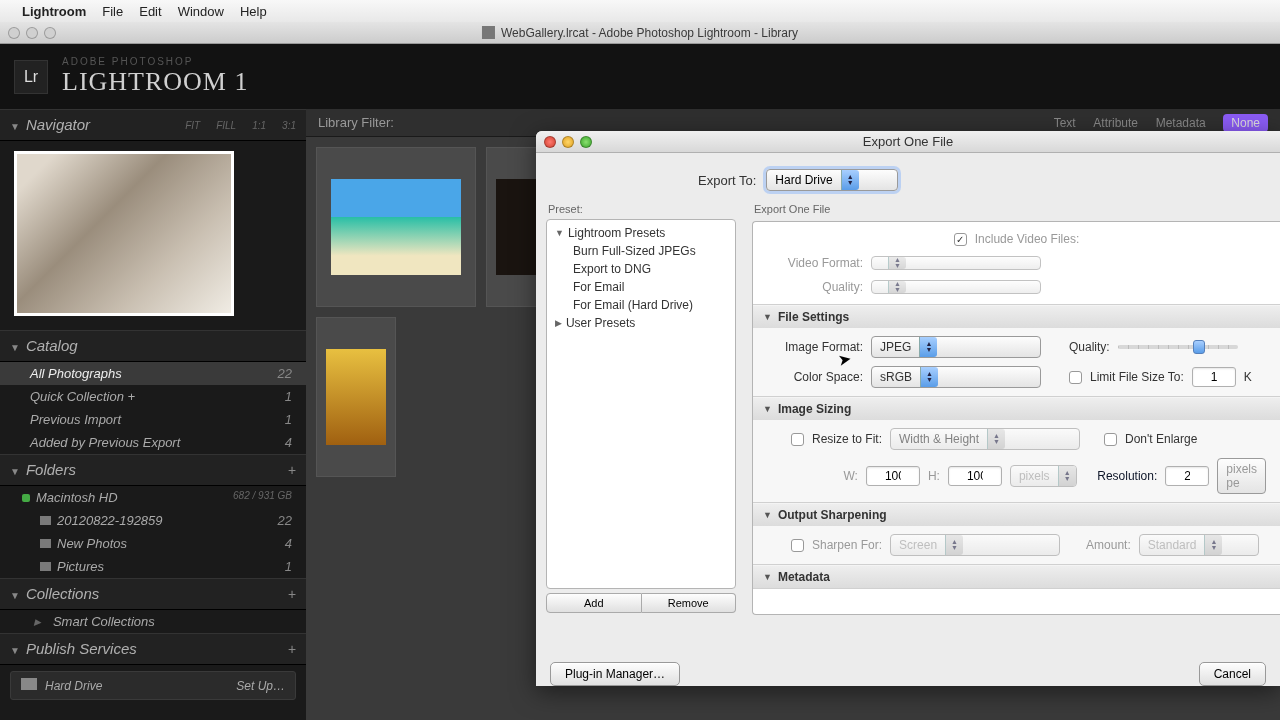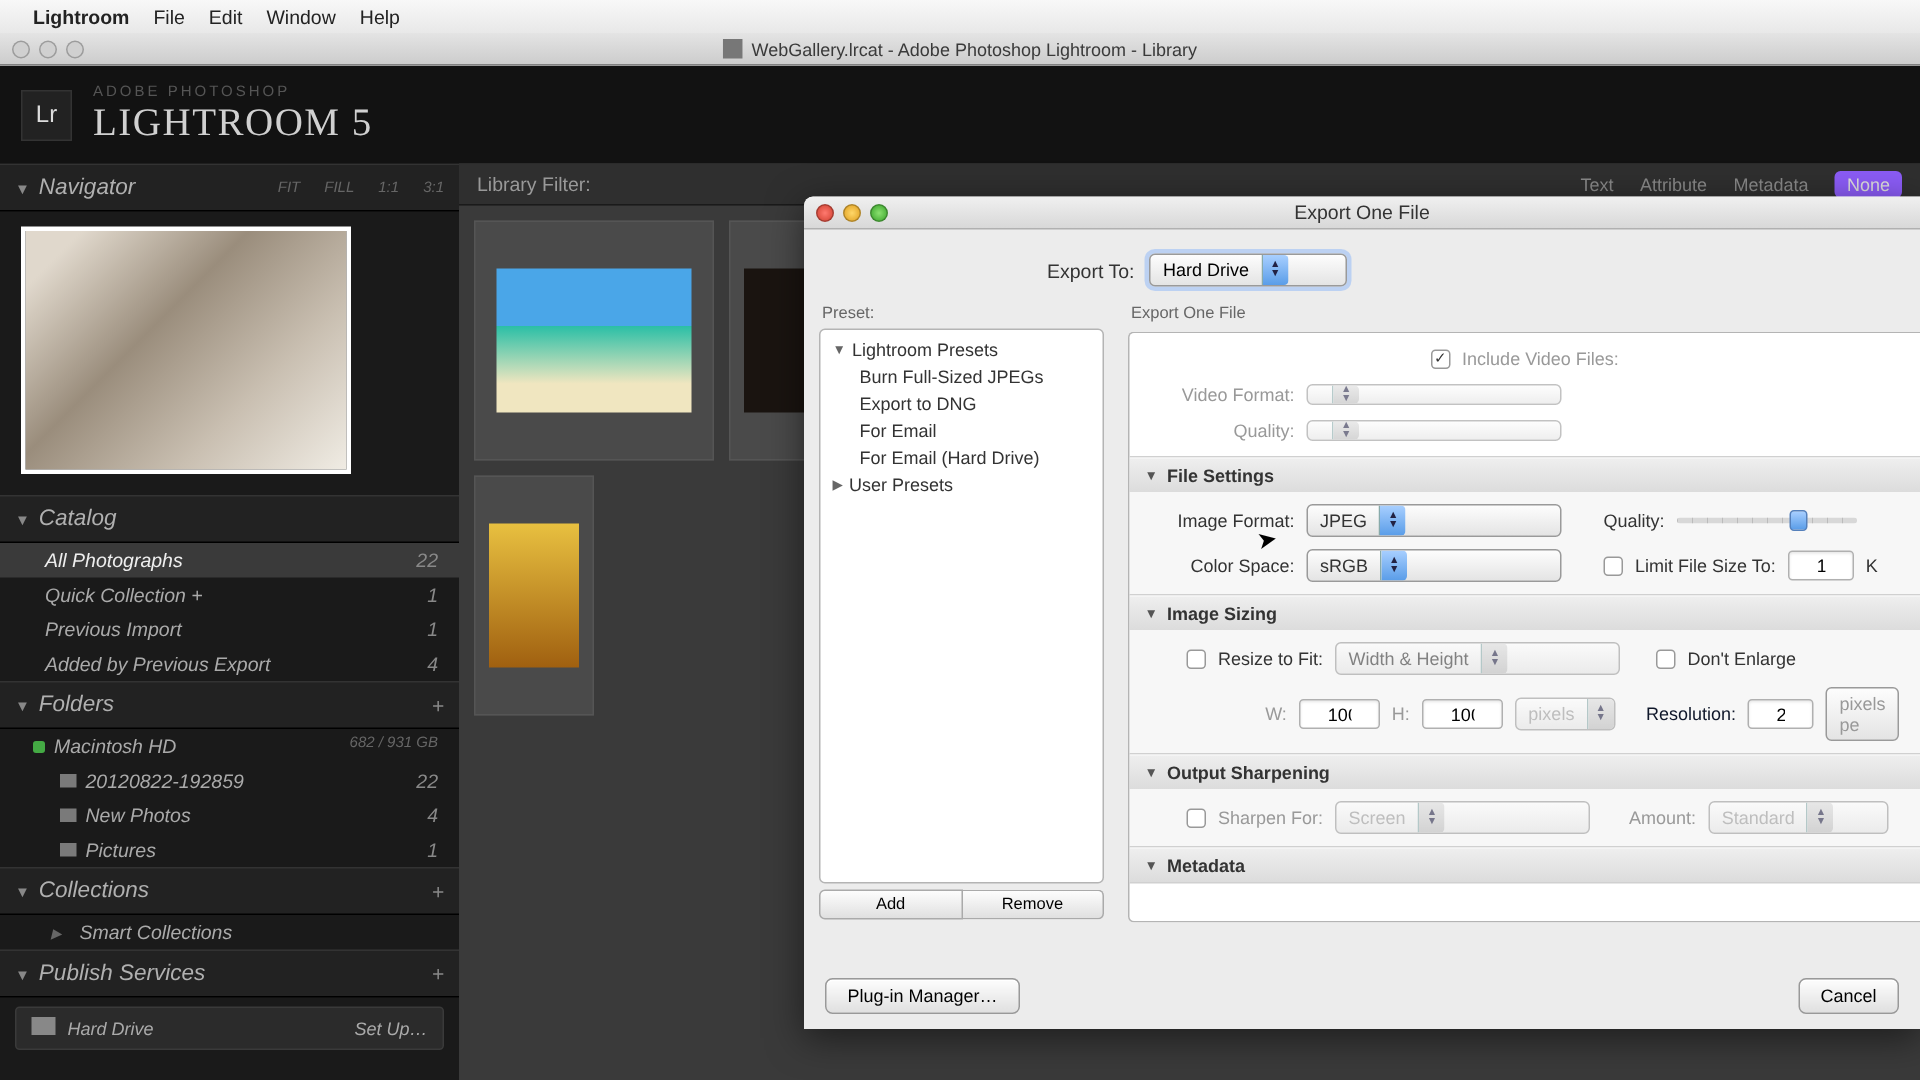--- a/index.html
+++ b/index.html
@@ -111,21 +111,21 @@
 .row { display: flex; align-items: center; gap: 8px; font-size: 12px; color: #333; }
 .row.disabled { color: #999; }
 .row .lbl { text-align: right; width: 96px; font-size: 12px; }
 .row .lbl-short { text-align: right; font-size: 12px; }
 .aqua-check { width: 13px; height: 13px; border: 1px solid #999; border-radius: 3px; background: #fff; display: inline-flex; align-items: center; justify-content: center; font-size: 10px; color: #333; }
 .aqua-check.checked::after { content: "✓"; }
 .txt-input { border: 1px solid #b0b0b0; background: #fff; padding: 2px 18px; font-size: 12px; width: 54px; border-radius: 3px; box-shadow: inset 0 1px 2px rgba(0,0,0,0.1); }
 .slider-track { width: 120px; height: 4px; background: repeating-linear-gradient(90deg,#bbb 0 1px,transparent 1px 10px), #d8d8d8; position: relative; border-radius: 2px; }
 .slider-thumb { position: absolute; top: -5px; left: 75px; width: 12px; height: 14px; background: linear-gradient(#a8cfff,#5a9de8); border: 1px solid #5580bb; border-radius: 3px; }
 
-.dialog-footer { position: absolute; bottom: 10px; left: 14px; right: 14px; display: flex; justify-content: space-between; }
+.dialog-footer { position: absolute; bottom: 0; left: 14px; right: 14px; display: flex; justify-content: space-between; }
 .mac-btn { background: linear-gradient(#fdfdfd,#e0e0e0); border: 1px solid #999; border-radius: 5px; font-size: 12px; padding: 4px 14px; box-shadow: 0 1px 0 #fff inset; }
 
 .cursor { position: absolute; left: 838px; top: 350px; font-size: 16px; color: #000; pointer-events: none; transform: rotate(-10deg); }
 </style>
 </head>
 <body>
 
 <div class="mac-menubar">
   <span class="apple"></span>
   <span class="app-name">Lightroom</span>
@@ -144,21 +144,21 @@
   <div class="window-title-text">
     <span class="doc-icon"></span>
     <span>WebGallery.lrcat - Adobe Photoshop Lightroom - Library</span>
   </div>
 </div>
 
 <div class="lr-header">
   <div class="lr-logo">Lr</div>
   <div>
     <div class="lr-brand-top">ADOBE PHOTOSHOP</div>
-    <div class="lr-brand-bottom">LIGHTROOM 5</div>
+    <div class="lr-brand-bottom">LIGHTROOM 1</div>
   </div>
 </div>
 
 <div class="lr-body">
 
   <div class="left-panel">
     <div class="panel-section-header">
       <div><span class="tri">▼</span><span class="title">Navigator</span></div>
       <div class="extras">
         <span>FIT</span>

